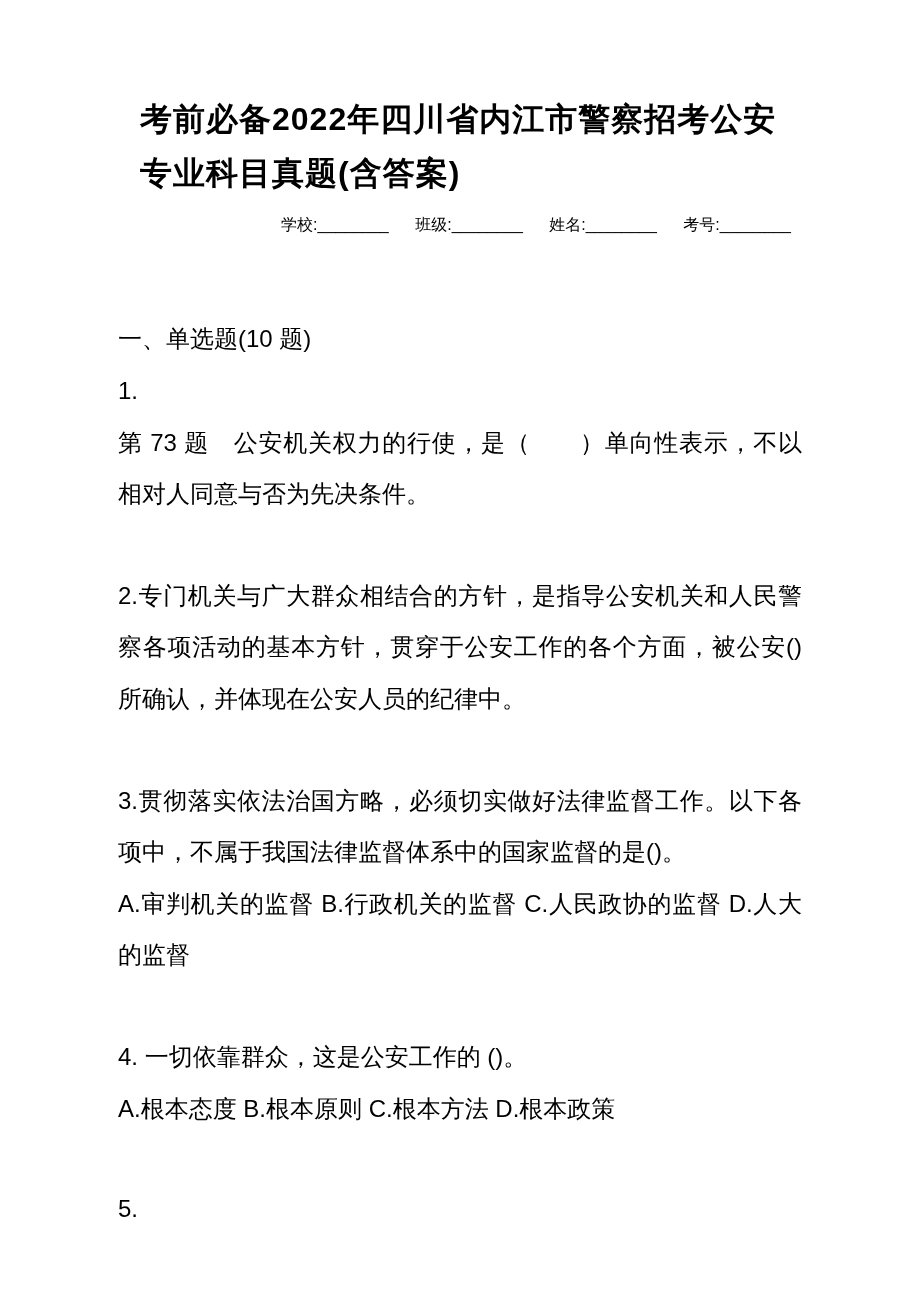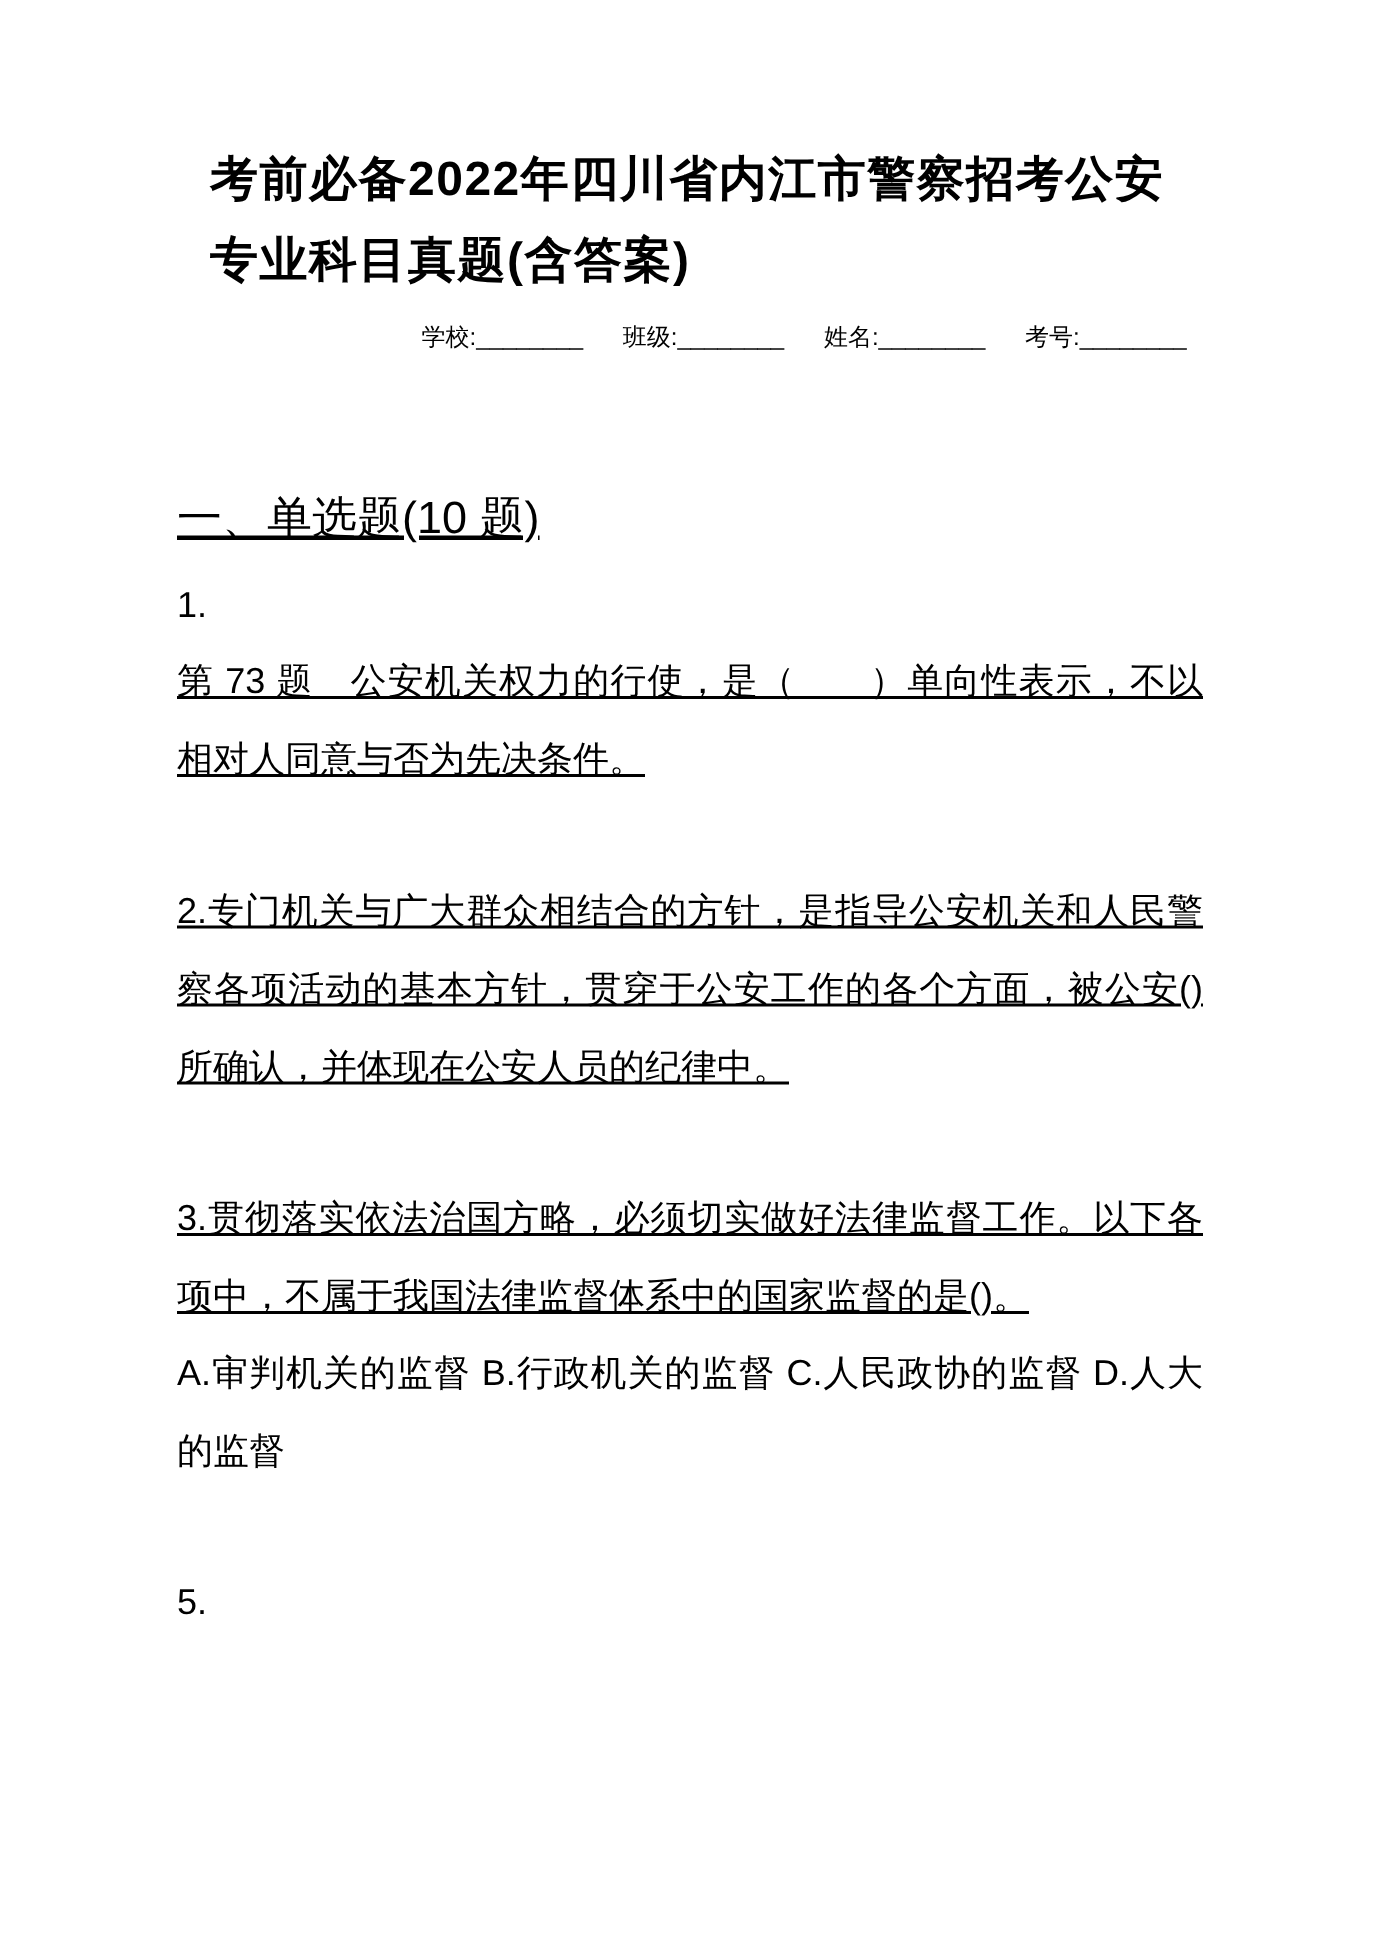--- a/index.html
+++ b/index.html
@@ -27,38 +27,36 @@
   .meta {
     text-align: right;
     font-size: 16px;
     margin: 10px 0 78px 0;
     white-space: nowrap;
   }
   .meta-field {
     margin: 0 11px;
   }
   .section-heading {
-    font-size: 30px;
+    font-size: 24px;
     line-height: 2.1;
     margin: 0;
-    text-decoration: underline;
   }
   .question {
     margin: 0 0 50px 0;
   }
   .q-number {
     font-size: 24px;
     line-height: 2.1;
   }
   .q-stem {
     font-size: 24px;
     line-height: 2.15;
     text-align: justify;
     text-justify: inter-ideograph;
-    text-decoration: underline;
   }
   .q-options {
     font-size: 24px;
     line-height: 2.15;
     text-align: justify;
     text-justify: inter-ideograph;
   }
   .section-block {
     margin-top: 0;
   }
@@ -93,20 +91,24 @@
 
     <div class="question">
       <div class="q-stem">2.专门机关与广大群众相结合的方针，是指导公安机关和人民警察各项活动的基本方针，贯穿于公安工作的各个方面，被公安()所确认，并体现在公安人员的纪律中。</div>
     </div>
 
     <div class="question">
       <div class="q-stem">3.贯彻落实依法治国方略，必须切实做好法律监督工作。以下各项中，不属于我国法律监督体系中的国家监督的是()。</div>
       <div class="q-options">A.审判机关的监督 B.行政机关的监督 C.人民政协的监督 D.人大的监督</div>
     </div>
 
+    <div class="question">
+      <div class="q-stem">4. 一切依靠群众，这是公安工作的 ()。</div>
+      <div class="q-options">A.根本态度 B.根本原则 C.根本方法 D.根本政策</div>
+    </div>
 
     <div class="question q-last">
       <div class="q-number">5.</div>
 
     </div>
   </div>
 
 </div>
 
 </body></html>

